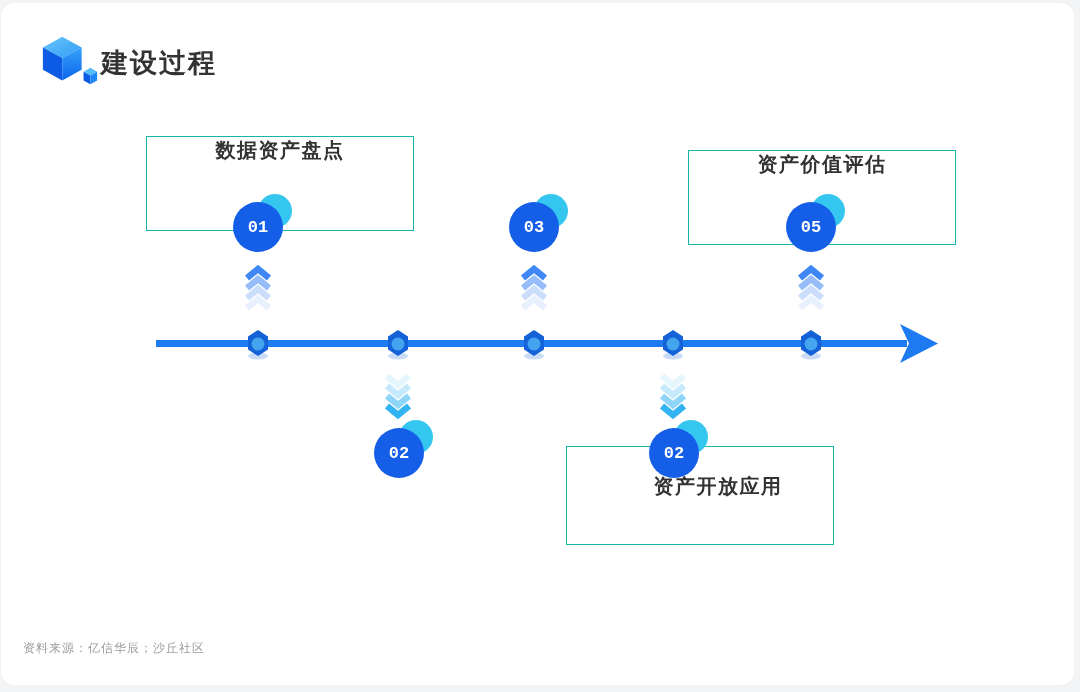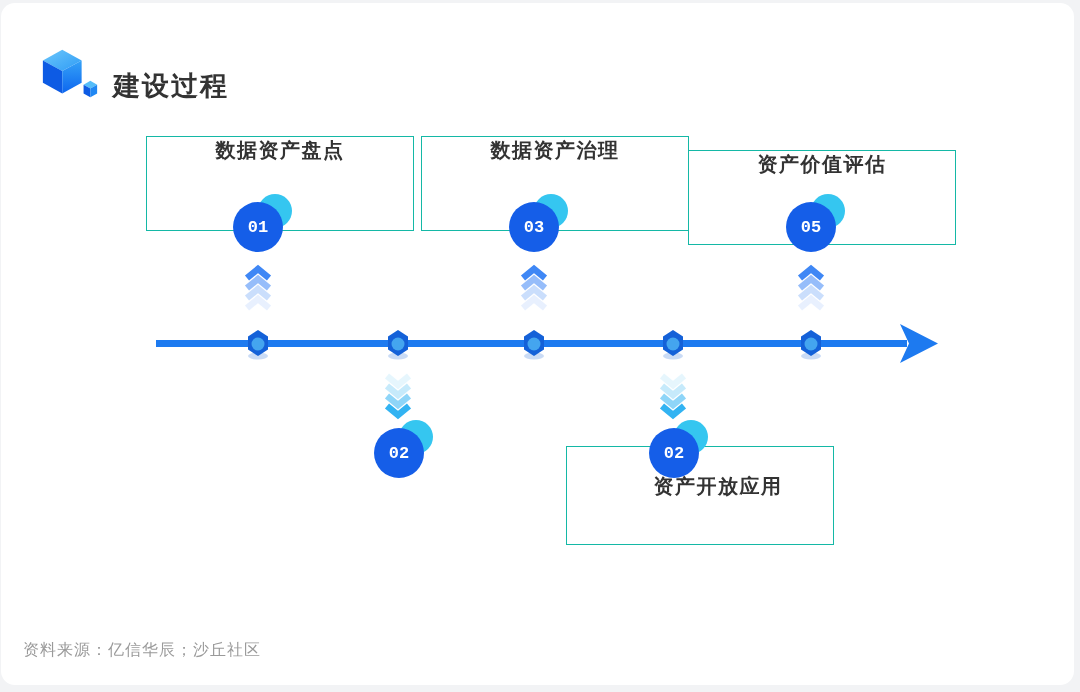--- a/index.html
+++ b/index.html
@@ -6,22 +6,22 @@
   body { font-family:"Liberation Sans","DejaVu Sans",sans-serif; }
   .stage {
     position:relative; width:1080px; height:692px;
     background:#f2f3f5; overflow:hidden;
   }
   .card {
     position:absolute; left:1px; top:3px; right:6px; bottom:7px;
     background:#ffffff; border-radius:14px;
   }
   .header {
-    position:absolute; left:38px; top:45px;
-    display:flex; align-items:flex-end; gap:12px;
+    position:absolute; left:38px; top:32px;
+    display:flex; align-items:center; gap:0;
   }
   .page-title {
     font-size:27px; font-weight:bold; color:#333333; letter-spacing:2px;
   }
   .diagram { position:absolute; inset:0; }
   .step-box {
     position:absolute; width:268px; box-sizing:border-box;
     border:1px solid #14b8a6; background:#ffffff;
     display:flex; justify-content:center; align-items:flex-start;
     font-size:20px; font-weight:bold; color:#333333; letter-spacing:1.5px;
@@ -34,21 +34,21 @@
     display:flex; align-items:center; justify-content:center;
     font-size:17px; font-weight:bold; z-index:3;font-family:Liberation Mono, monospace;
   }
   .badge-accent {
     position:absolute; width:34px; height:34px; border-radius:50%;
     background:#35c6f0; z-index:2;
   }
   .timeline-svg { position:absolute; inset:0; pointer-events:none; }
   .source-note {
     position:absolute; left:22px; top:637px;
-    font-size:16px; color:#9a9a9a; letter-spacing:1px;
+    font-size:12px; color:#9a9a9a; letter-spacing:1px;
   }
 </style>
 </head>
 <body>
 
 <div class="stage">
   <div class="card">
 
     <div class="header">
       <span>
@@ -71,23 +71,20 @@
           <polygon points="60,37 53,41 53,50 60,46" fill="#1f87f3"></polygon>
         </svg>
       </span>
       <span class="page-title">建设过程</span>
     </div>
 
     <div class="diagram">
 
       <div class="step-box top" style="left:145px; top:133px;">
         <span>数据资产盘点</span>
-      </div>
-      <div class="step-box top" style="left:420px; top:133px;">
-        <span>数据资产治理</span>
       </div>
       <div class="step-box top" style="left:687px; top:147px;">
         <span>资产价值评估</span>
       </div>
       <div class="step-box bottom" style="left:565px; top:443px;padding-left:36px;">
         <span>资产开放应用</span>
       </div>
 
       <div class="badge-accent" style="left:257px; top:191px;"></div>
       <div class="badge" style="left:232px; top:199px;">01</div>

